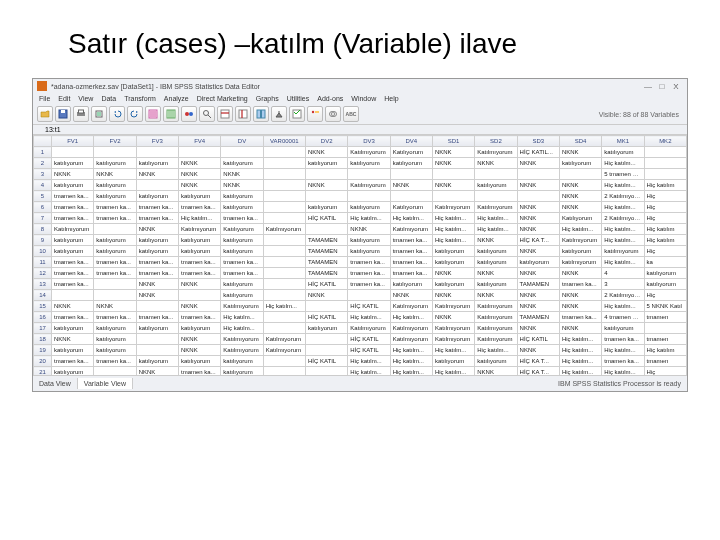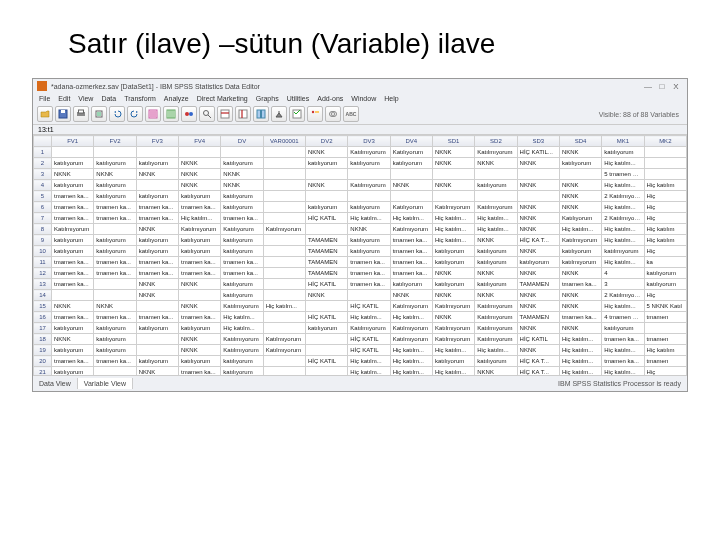--- a/index.html
+++ b/index.html
@@ -9,38 +9,38 @@
   .titlebar { display: flex; align-items: center; background: #eef0f4; padding: 2px 4px; height: 14px; }
   .titlebar .ic { width: 10px; height: 10px; background: #d96b1a; margin-right: 4px; }
   .titlebar .title { flex: 1; color: #444; font-size: 7px; }
   .winbtn { width: 14px; text-align: center; color: #666; font-size: 8px; cursor: pointer; }
   .menubar { display: flex; gap: 8px; padding: 2px 6px; background: #eef0f4; font-size: 7px; color: #333; }
   .menubar span { cursor: pointer; }
   .toolbar { display: flex; gap: 2px; padding: 2px 4px; background: #eef0f4; border-bottom: 1px solid #ccc; align-items: center; }
   .tbtn { width: 16px; height: 16px; border: 1px solid #bbb; border-radius: 2px; display: flex; align-items: center; justify-content: center; font-size: 8px; background: linear-gradient(#fff,#e8e8e8); }
   .tbtn svg { width: 10px; height: 10px; }
   .vistext { font-size: 7px; color: #666; margin-left: auto; padding-right: 4px; }
-  .rowhdr { display: flex; background: #eef0f4; border-bottom: 1px solid #ccc; padding: 1px 5px; }
+  .rowhdr { display: flex; background: #eef0f4; border-bottom: 1px solid #ccc; padding: 1px 12px; }
   .rowhdr input { border: none; background: transparent; font-size: 7px; width: 40px; }
   .grid-wrap { height: 240px; overflow: auto; background: #fff; }
   .grid { border-collapse: collapse; width: 100%; }
   .grid th, .grid td { border: 1px solid #cfcfcf; font-size: 6px; white-space: nowrap; overflow: hidden; text-overflow: ellipsis; padding: 1px 2px; height: 11px; }
   .grid th { background: linear-gradient(#f8f9fb,#e6e9ef); color: #384a80; font-weight: normal; text-align: center; min-width: 42px; }
   .grid th.rownum { min-width: 18px; width: 18px; background: linear-gradient(#f8f9fb,#e6e9ef); color: #384a80; }
   .grid td { max-width: 42px; color: #222; }
   .grid td.rownum { background: linear-gradient(#f8f9fb,#e6e9ef); text-align: center; color: #384a80; width: 18px; }
   .statusbar { display: flex; background: #eef0f4; border-top: 1px solid #ccc; font-size: 7px; color: #444; align-items: center; height: 16px; }
   .viewtab { padding: 2px 6px; border-right: 1px solid #ccc; }
   .viewtab.active { background: #fff; }
   .statusmsg { margin-left: auto; padding: 0 6px; color: #555; }
 </style>
 </head>
 <body>
 
-<div class="slide-title">Satır (ilave) –sütun (Variable) ilave</div>
+<div class="slide-title">Satır (cases) –katılm (Variable) ilave</div>
 
 <div class="app-window">
   <div class="titlebar">
     <div class="ic"></div>
     <div class="title">*adana-ozmerkez.sav [DataSet1] - IBM SPSS Statistics Data Editor</div>
     <div class="winbtn">—</div>
     <div class="winbtn">□</div>
     <div class="winbtn">X</div>
   </div>
 

